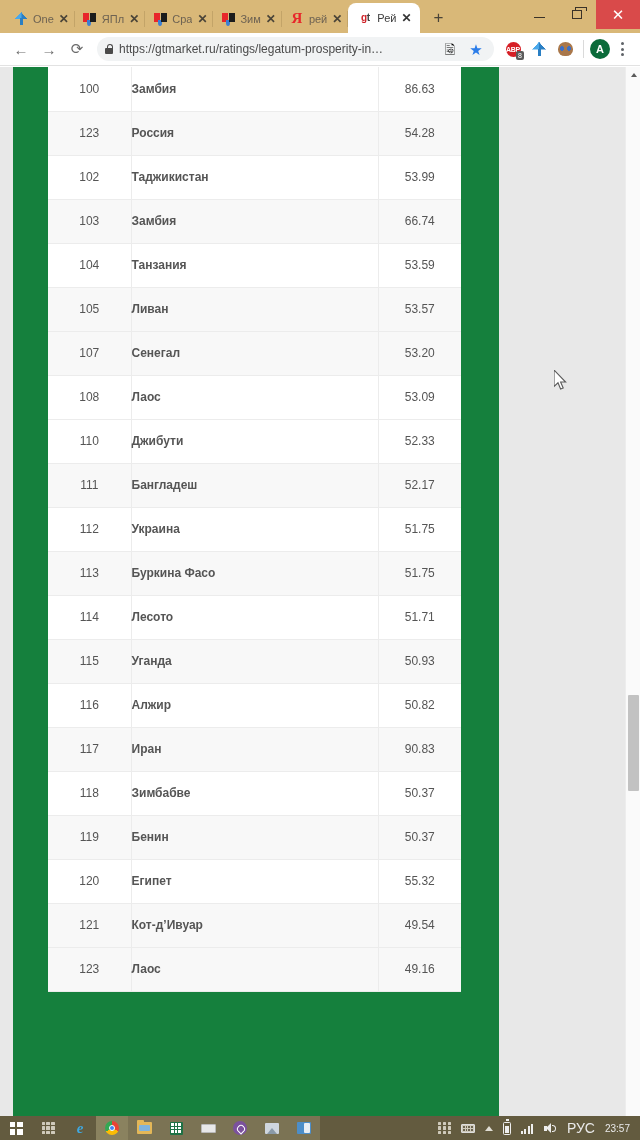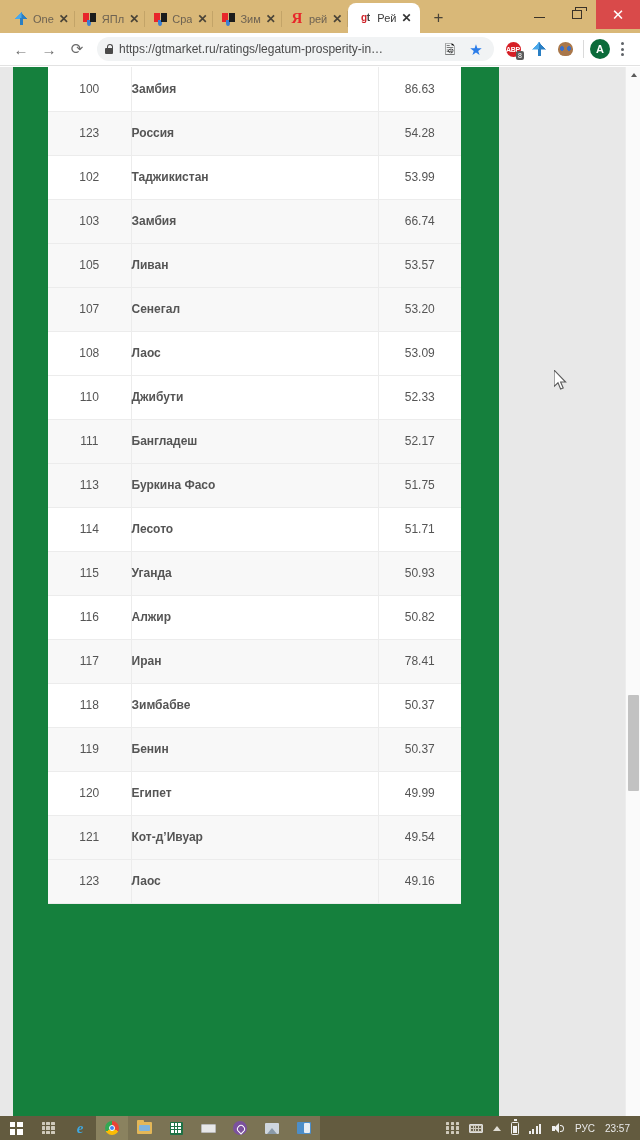--- a/index.html
+++ b/index.html
@@ -377,21 +377,21 @@
     margin-left:auto;
     display:flex; align-items:center; height:24px;
     padding-right:4px; gap:0px;
     color:#f0f0f0; font-size:10px;
   }
   .tray-item {
     height:24px; padding:0 5px;
     display:flex;align-items:center;justify-content:center;
     cursor:pointer;
   }
-  #tray-lang { font-size:10px; color:#eaeaea; }
+  #tray-lang { font-size:14px; color:#eaeaea; }
   #tray-clock { font-size:10px; color:#eaeaea; padding-right:6px;text-align:right; }
 
   
   .win-logo {
     width:13px;height:13px;
     display:grid;grid-template-columns:1fr 1fr;grid-template-rows:1fr 1fr;
     gap:1.4px;
   }
   .win-logo i{background:#ffffff;display:block;}
   .task-view {
@@ -624,20 +624,25 @@
           <tr class="even-row">
             <td class="col-rank">102</td>
             <td class="col-country">Таджикистан</td>
             <td class="col-score">53.99</td>
           </tr>
           <tr class="odd-row">
             <td class="col-rank">103</td>
             <td class="col-country">Замбия</td>
             <td class="col-score">66.74</td>
           </tr>
+          <tr class="even-row">
+            <td class="col-rank">104</td>
+            <td class="col-country">Танзания</td>
+            <td class="col-score">53.59</td>
+          </tr>
           <tr class="odd-row">
             <td class="col-rank">105</td>
             <td class="col-country">Ливан</td>
             <td class="col-score">53.57</td>
           </tr>
           <tr class="odd-row">
             <td class="col-rank">107</td>
             <td class="col-country">Сенегал</td>
             <td class="col-score">53.20</td>
           </tr>
@@ -649,20 +654,25 @@
           <tr class="even-row">
             <td class="col-rank">110</td>
             <td class="col-country">Джибути</td>
             <td class="col-score">52.33</td>
           </tr>
           <tr class="odd-row">
             <td class="col-rank">111</td>
             <td class="col-country">Бангладеш</td>
             <td class="col-score">52.17</td>
           </tr>
+          <tr class="even-row">
+            <td class="col-rank">112</td>
+            <td class="col-country">Украина</td>
+            <td class="col-score">51.75</td>
+          </tr>
           <tr class="odd-row">
             <td class="col-rank">113</td>
             <td class="col-country">Буркина Фасо</td>
             <td class="col-score">51.75</td>
           </tr>
           <tr class="even-row">
             <td class="col-rank">114</td>
             <td class="col-country">Лесото</td>
             <td class="col-score">51.71</td>
           </tr>
@@ -672,36 +682,36 @@
             <td class="col-score">50.93</td>
           </tr>
           <tr class="even-row">
             <td class="col-rank">116</td>
             <td class="col-country">Алжир</td>
             <td class="col-score">50.82</td>
           </tr>
           <tr class="odd-row">
             <td class="col-rank">117</td>
             <td class="col-country">Иран</td>
-            <td class="col-score">78.41</td>
+            <td class="col-score">90.83</td>
           </tr>
           <tr class="even-row">
             <td class="col-rank">118</td>
             <td class="col-country">Зимбабве</td>
             <td class="col-score">50.37</td>
           </tr>
           <tr class="odd-row">
             <td class="col-rank">119</td>
             <td class="col-country">Бенин</td>
             <td class="col-score">50.37</td>
           </tr>
           <tr class="even-row">
             <td class="col-rank">120</td>
             <td class="col-country">Египет</td>
-            <td class="col-score">49.99</td>
+            <td class="col-score">55.32</td>
           </tr>
           <tr class="odd-row">
             <td class="col-rank">121</td>
             <td class="col-country">Кот-д’Ивуар</td>
             <td class="col-score">49.54</td>
           </tr>
           <tr class="odd-row">
             <td class="col-rank">123</td>
             <td class="col-country">Лаос</td>
             <td class="col-score">49.16</td>

